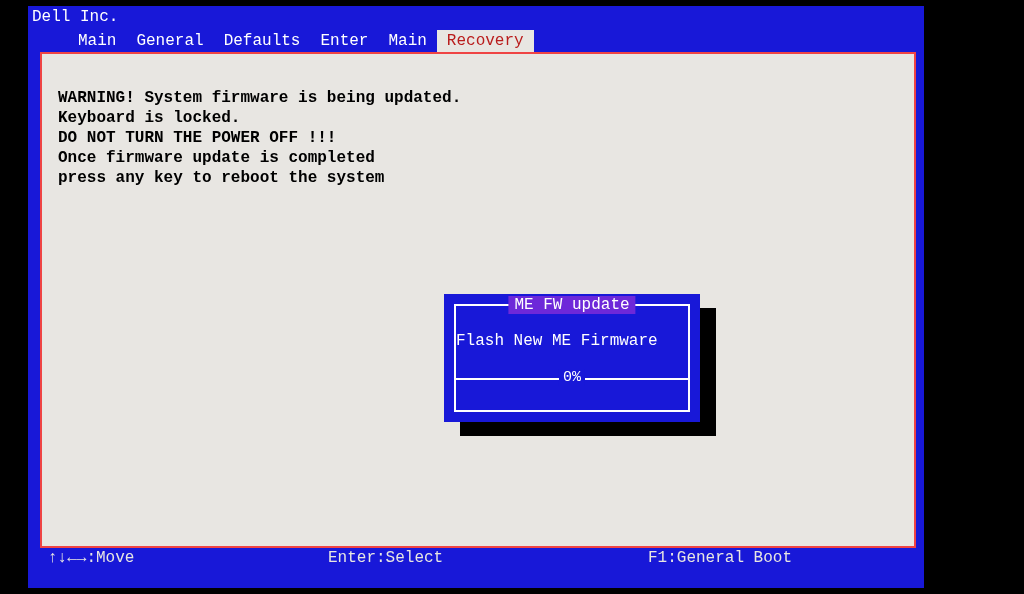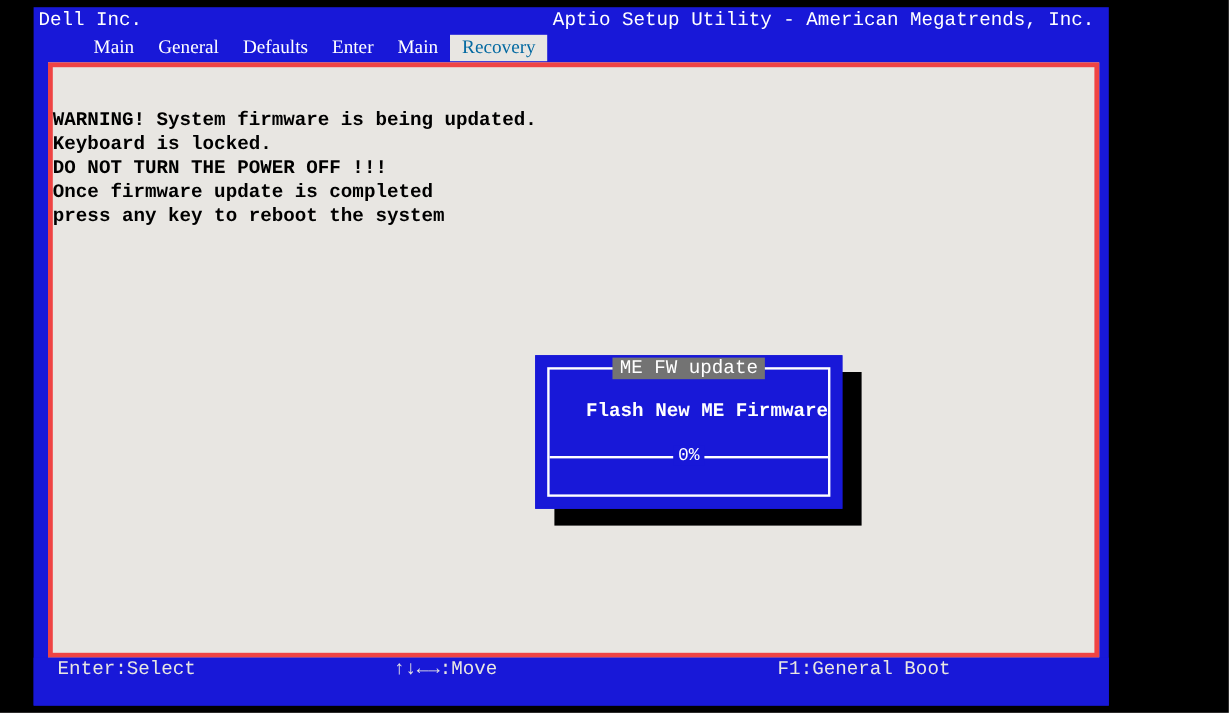--- a/index.html
+++ b/index.html
@@ -30,44 +30,43 @@
       color: #fff;
     }
     .vendor { flex: 0 0 auto; }
     .utility {
       margin-left: auto;
       padding-right: 8px;
     }
     .tabs-row {
       height: 24px;
       display: flex;
-      align-items: center;
+      align-items: flex-end;
       padding-left: 40px;
       color: #fff;
-      font-family: Liberation Serif, serif;
     }
     .tab {
       padding: 2px 10px;
       display: flex;
       align-items: center;
     }
     .tab.active {
       background: #e8e6e2;
-      color: #0369a1;
+      color: #b91c1c;
     }
     .content {
       position: absolute;
       top: 46px;
       left: 12px;
       right: 8px;
       bottom: 40px;
       background: #e8e6e2;
       color: #000;
-      padding: 34px 16px 12px 0;
-      border: 4px solid #ef4444;
+      padding: 34px 16px 12px 16px;
+      border: 2px solid #ef4444;
     }
     .warning-text {
       white-space: pre;
       color: #000;
       font-weight: bold;
       line-height: 20px;
     }
     .dialog-shadow {
       position: absolute;
       top: 254px;
@@ -92,29 +91,28 @@
       left: 8px;
       right: 8px;
       bottom: 8px;
       border: 2px solid #fff;
     }
     .dialog-title {
       position: absolute;
       top: -10px;
       left: 50%;
       transform: translateX(-50%);
-      background: #737373;
+      background: #6d28d9;
       padding: 0 6px;
       white-space: nowrap;
     }
     .dialog-msg {
-      text-align: right;
+      text-align: left;
       margin-top: 26px;
       white-space: nowrap;
-      font-weight: bold;
     }
     .progress-rule {
       position: absolute;
       left: 0; right: 0;
       top: 72px;
       border-top: 2px solid #fff;
     }
     .progress-label {
       position: absolute;
       top: 63px;
@@ -138,21 +136,20 @@
     }
     .footer span { white-space: nowrap; }
   </style>
 </head>
 <body>
 
 <div class="screen">
 
   <div class="header-row1">
     <span class="vendor">Dell Inc.</span>
-    <span class="utility">Aptio Setup Utility - American Megatrends, Inc.</span>
   </div>
 
   <div class="tabs-row">
     <div class="tab">Main</div>
     <div class="tab">General</div>
     <div class="tab">Defaults</div>
     <div class="tab">Enter</div>
     <div class="tab">Main</div>
     <div class="tab active">Recovery</div>
   </div>
@@ -169,18 +166,18 @@
       <div class="dialog-inner">
         <div class="dialog-title">ME FW update</div>
         <div class="dialog-msg">Flash New ME Firmware</div>
         <div class="progress-rule"></div>
         <div class="progress-label">0%</div>
       </div>
     </div>
   </div>
 
   <div class="footer">
+    <span>↑↓←→:Move</span>
     <span>Enter:Select</span>
-    <span>↑↓←→:Move</span>
     <span>F1:General Boot</span>
   </div>
 
 </div>
 
 </body></html>

